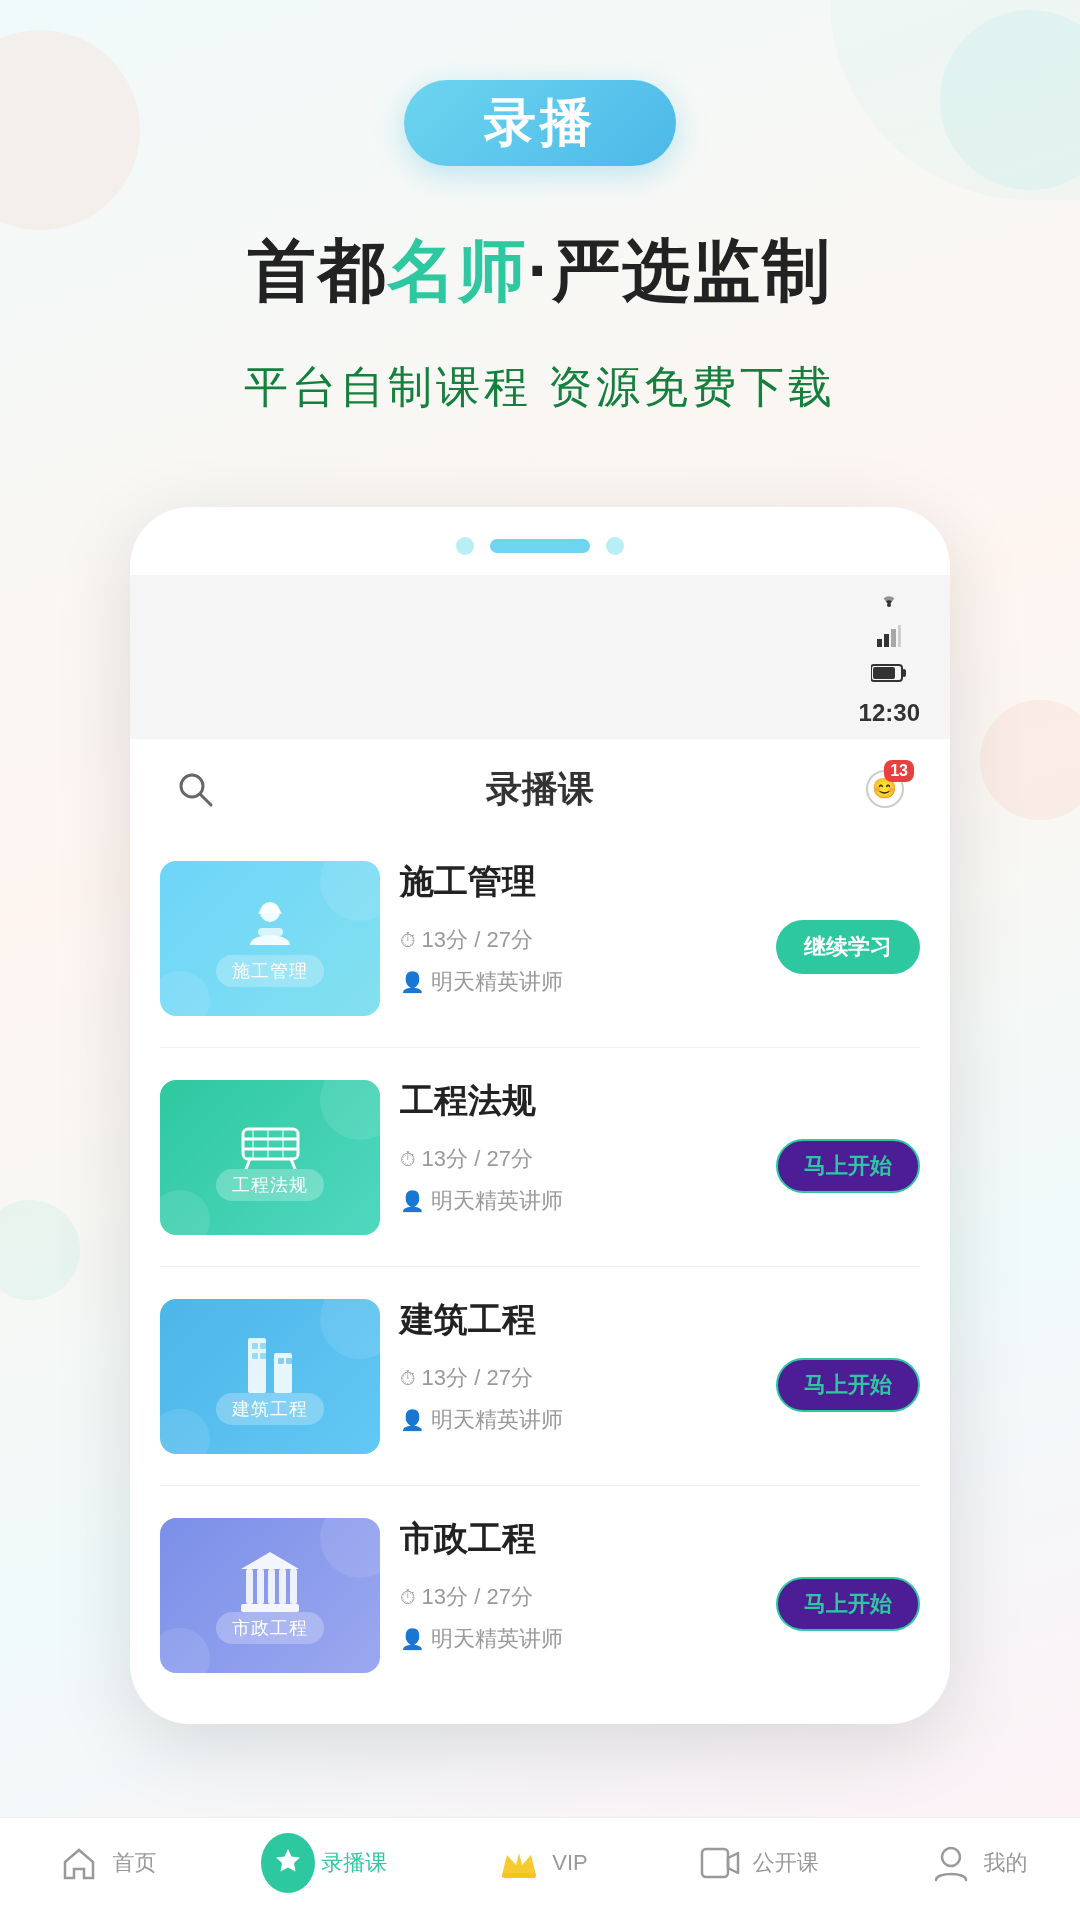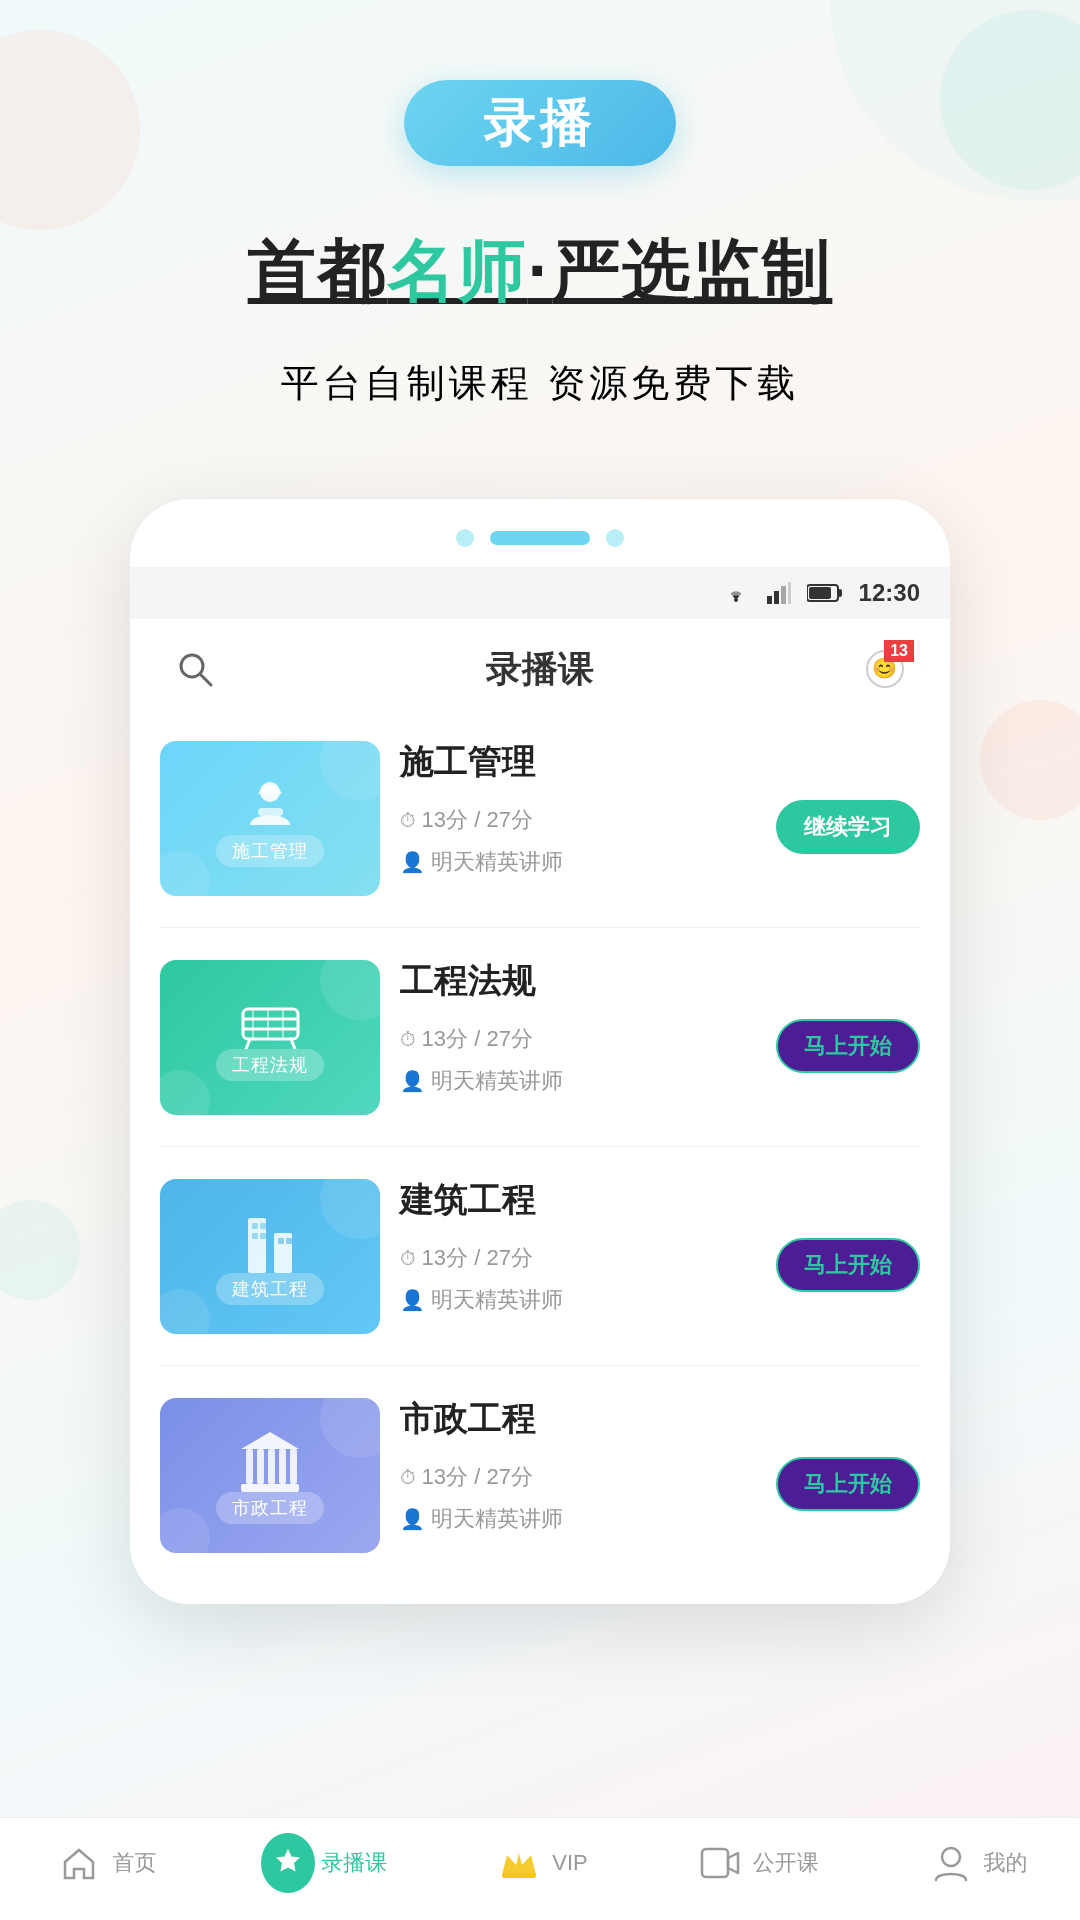--- a/index.html
+++ b/index.html
@@ -67,29 +67,28 @@
       margin-bottom: 60px;
       box-shadow: 0 8px 30px rgba(100, 200, 230, 0.4);
     }
 
     .tagline {
       font-size: 68px;
       font-weight: 700;
       color: #222;
       letter-spacing: 2px;
       margin-bottom: 20px;
-      text-decoration: underline;
     }
     .tagline .highlight {
       color: #2ec8a0;
     }
 
     .subtitle {
-      font-size: 38px;
-      color: #000000;
+      font-size: 44px;
+      color: #15803d;
       letter-spacing: 4px;
       margin-top: 41px;
     }
 
     
     .phone-mockup {
       width: 820px;
       margin: 50px auto 0;
       background: white;
       border-radius: 60px;
@@ -126,20 +125,21 @@
       justify-content: flex-end;
       align-items: center;
       gap: 10px;
       font-size: 22px;
       color: #333;
     }
     .status-icons {
       display: flex;
       align-items: center;
       gap: 16px;
+      flex-direction: column;
     }
 
     
     .app-content {
       padding: 0 30px;
     }
 
     
     .app-header {
       display: flex;
@@ -160,21 +160,21 @@
       width: 50px; height: 50px;
       display: flex; align-items: center; justify-content: center;
       position: relative;
     }
     .notif-badge {
       position: absolute;
       top: -4px; right: -4px;
       background: #e84040;
       color: white;
       font-size: 16px;
-      border-radius: 0;
+      border-radius: 8px;
       padding: 2px 6px;
       font-weight: 600;
     }
 
     
     .course-list {
       display: flex;
       flex-direction: column;
       gap: 20px;
       padding: 10px 0;

